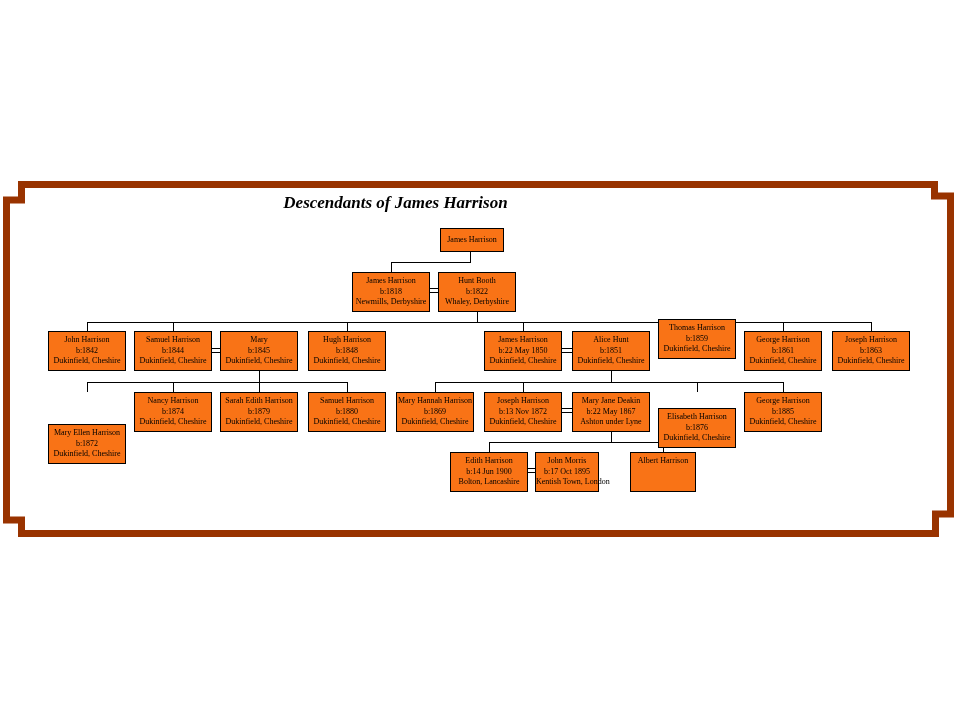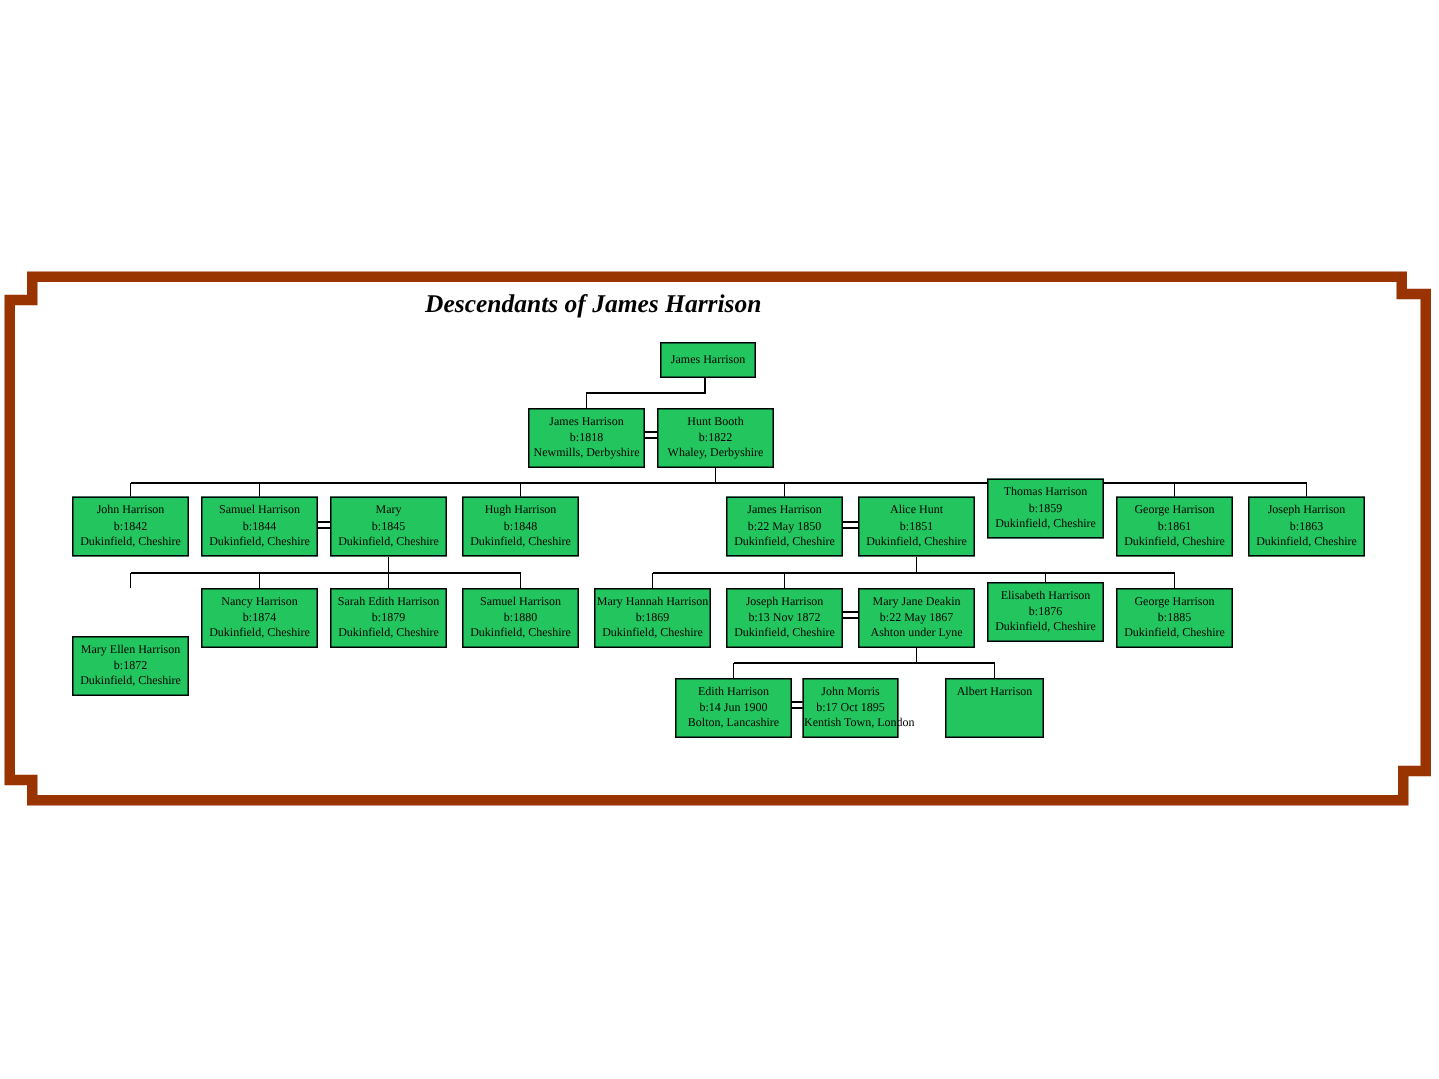--- a/index.html
+++ b/index.html
@@ -8,21 +8,21 @@
     font-family:"Liberation Serif",serif;overflow:hidden;
   }
   .title{
     position:absolute;left:0;top:193px;width:791px;text-align:center;
     font-family:"Liberation Serif",serif;font-size:17px;font-weight:bold;font-style:italic;
     color:#000;
   }
   svg.layer{position:absolute;left:0;top:0;}
   .pbox{
     position:absolute;width:78px;height:40px;box-sizing:border-box;
-    border:1px solid #000;background:#22c55e;
+    border:1px solid #000;background:#f97316;
     font-size:8px;line-height:10.5px;text-align:center;
     padding-top:3px;color:#000;
   }
   .pbox span{display:block;white-space:nowrap;}
   .root{width:64px;height:24px;padding-top:6px;}
 </style>
 </head>
 <body>
 
 <svg class="layer" width="959" height="719">
@@ -138,21 +138,21 @@
 <div class="pbox" style="left:484px;top:392px;">
   <span>Joseph Harrison</span>
   <span>b:13 Nov 1872</span>
   <span>Dukinfield, Cheshire</span>
 </div>
 <div class="pbox" style="left:572px;top:392px;">
   <span>Mary Jane Deakin</span>
   <span>b:22 May 1867</span>
   <span>Ashton under Lyne</span>
 </div>
-<div class="pbox" style="left:658px;top:388px;">
+<div class="pbox" style="left:658px;top:408px;">
   <span>Elisabeth Harrison</span>
   <span>b:1876</span>
   <span>Dukinfield, Cheshire</span>
 </div>
 <div class="pbox" style="left:744px;top:392px;">
   <span>George Harrison</span>
   <span>b:1885</span>
   <span>Dukinfield, Cheshire</span>
 </div>
 

